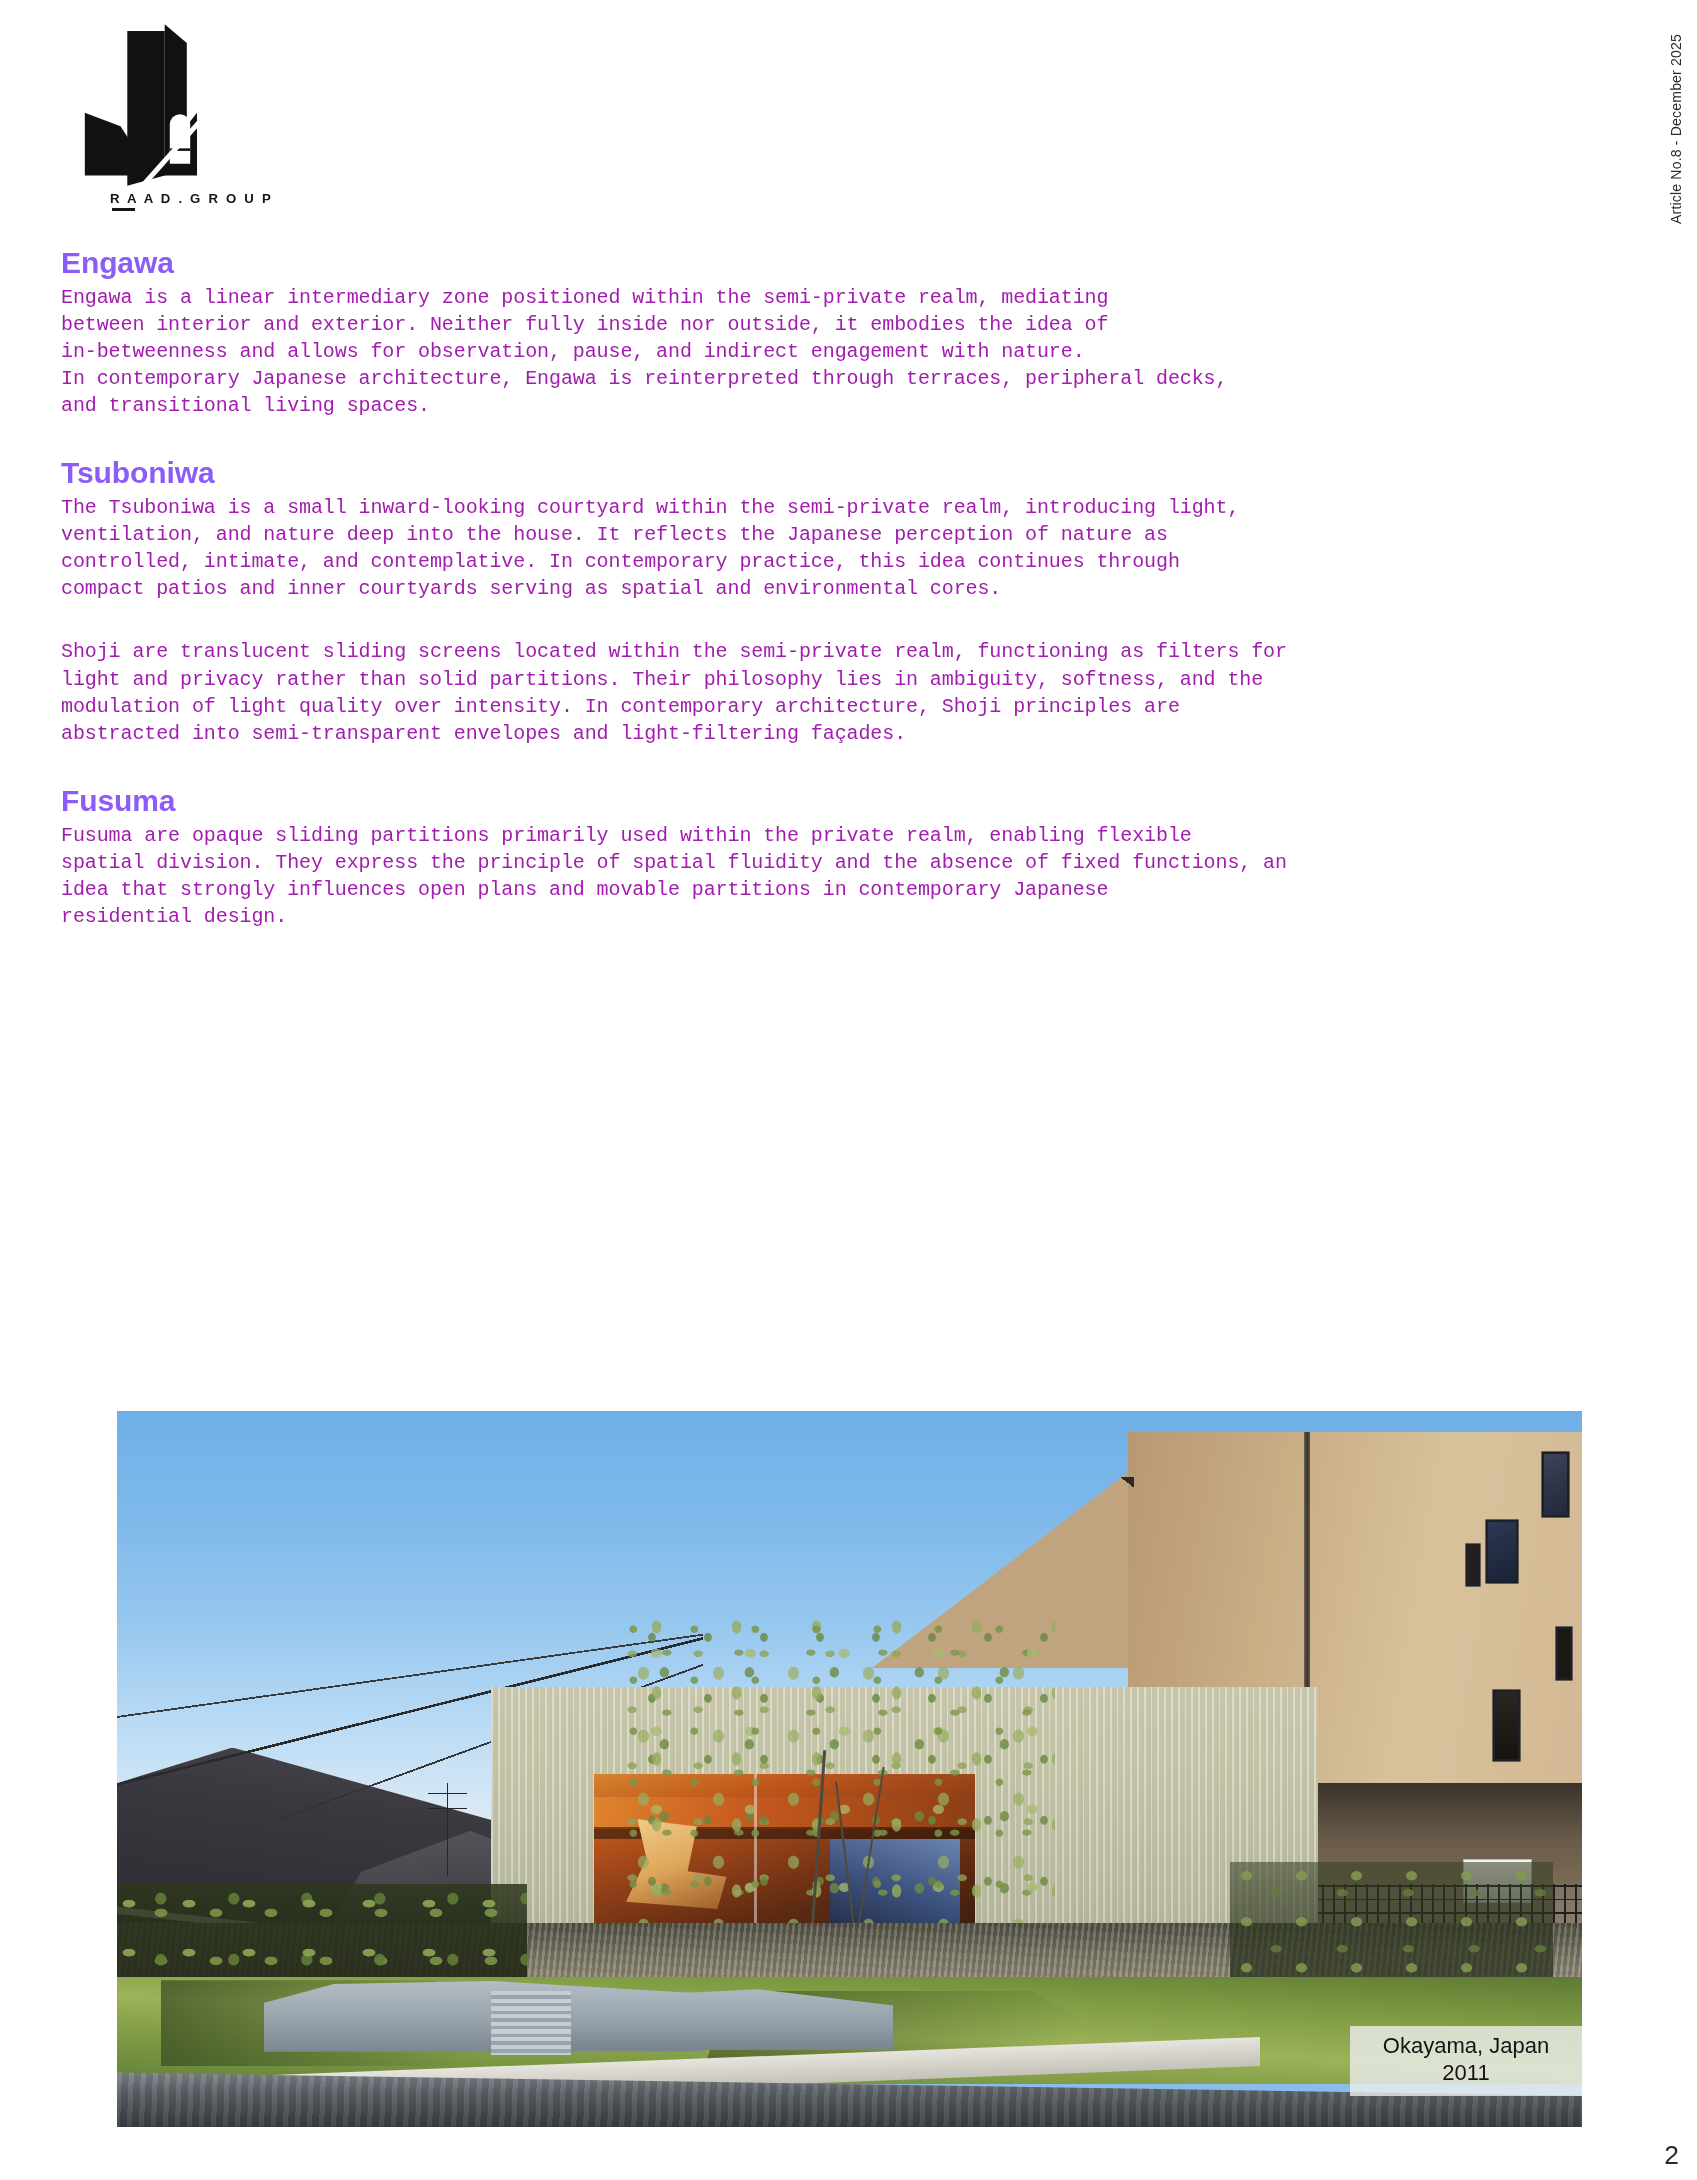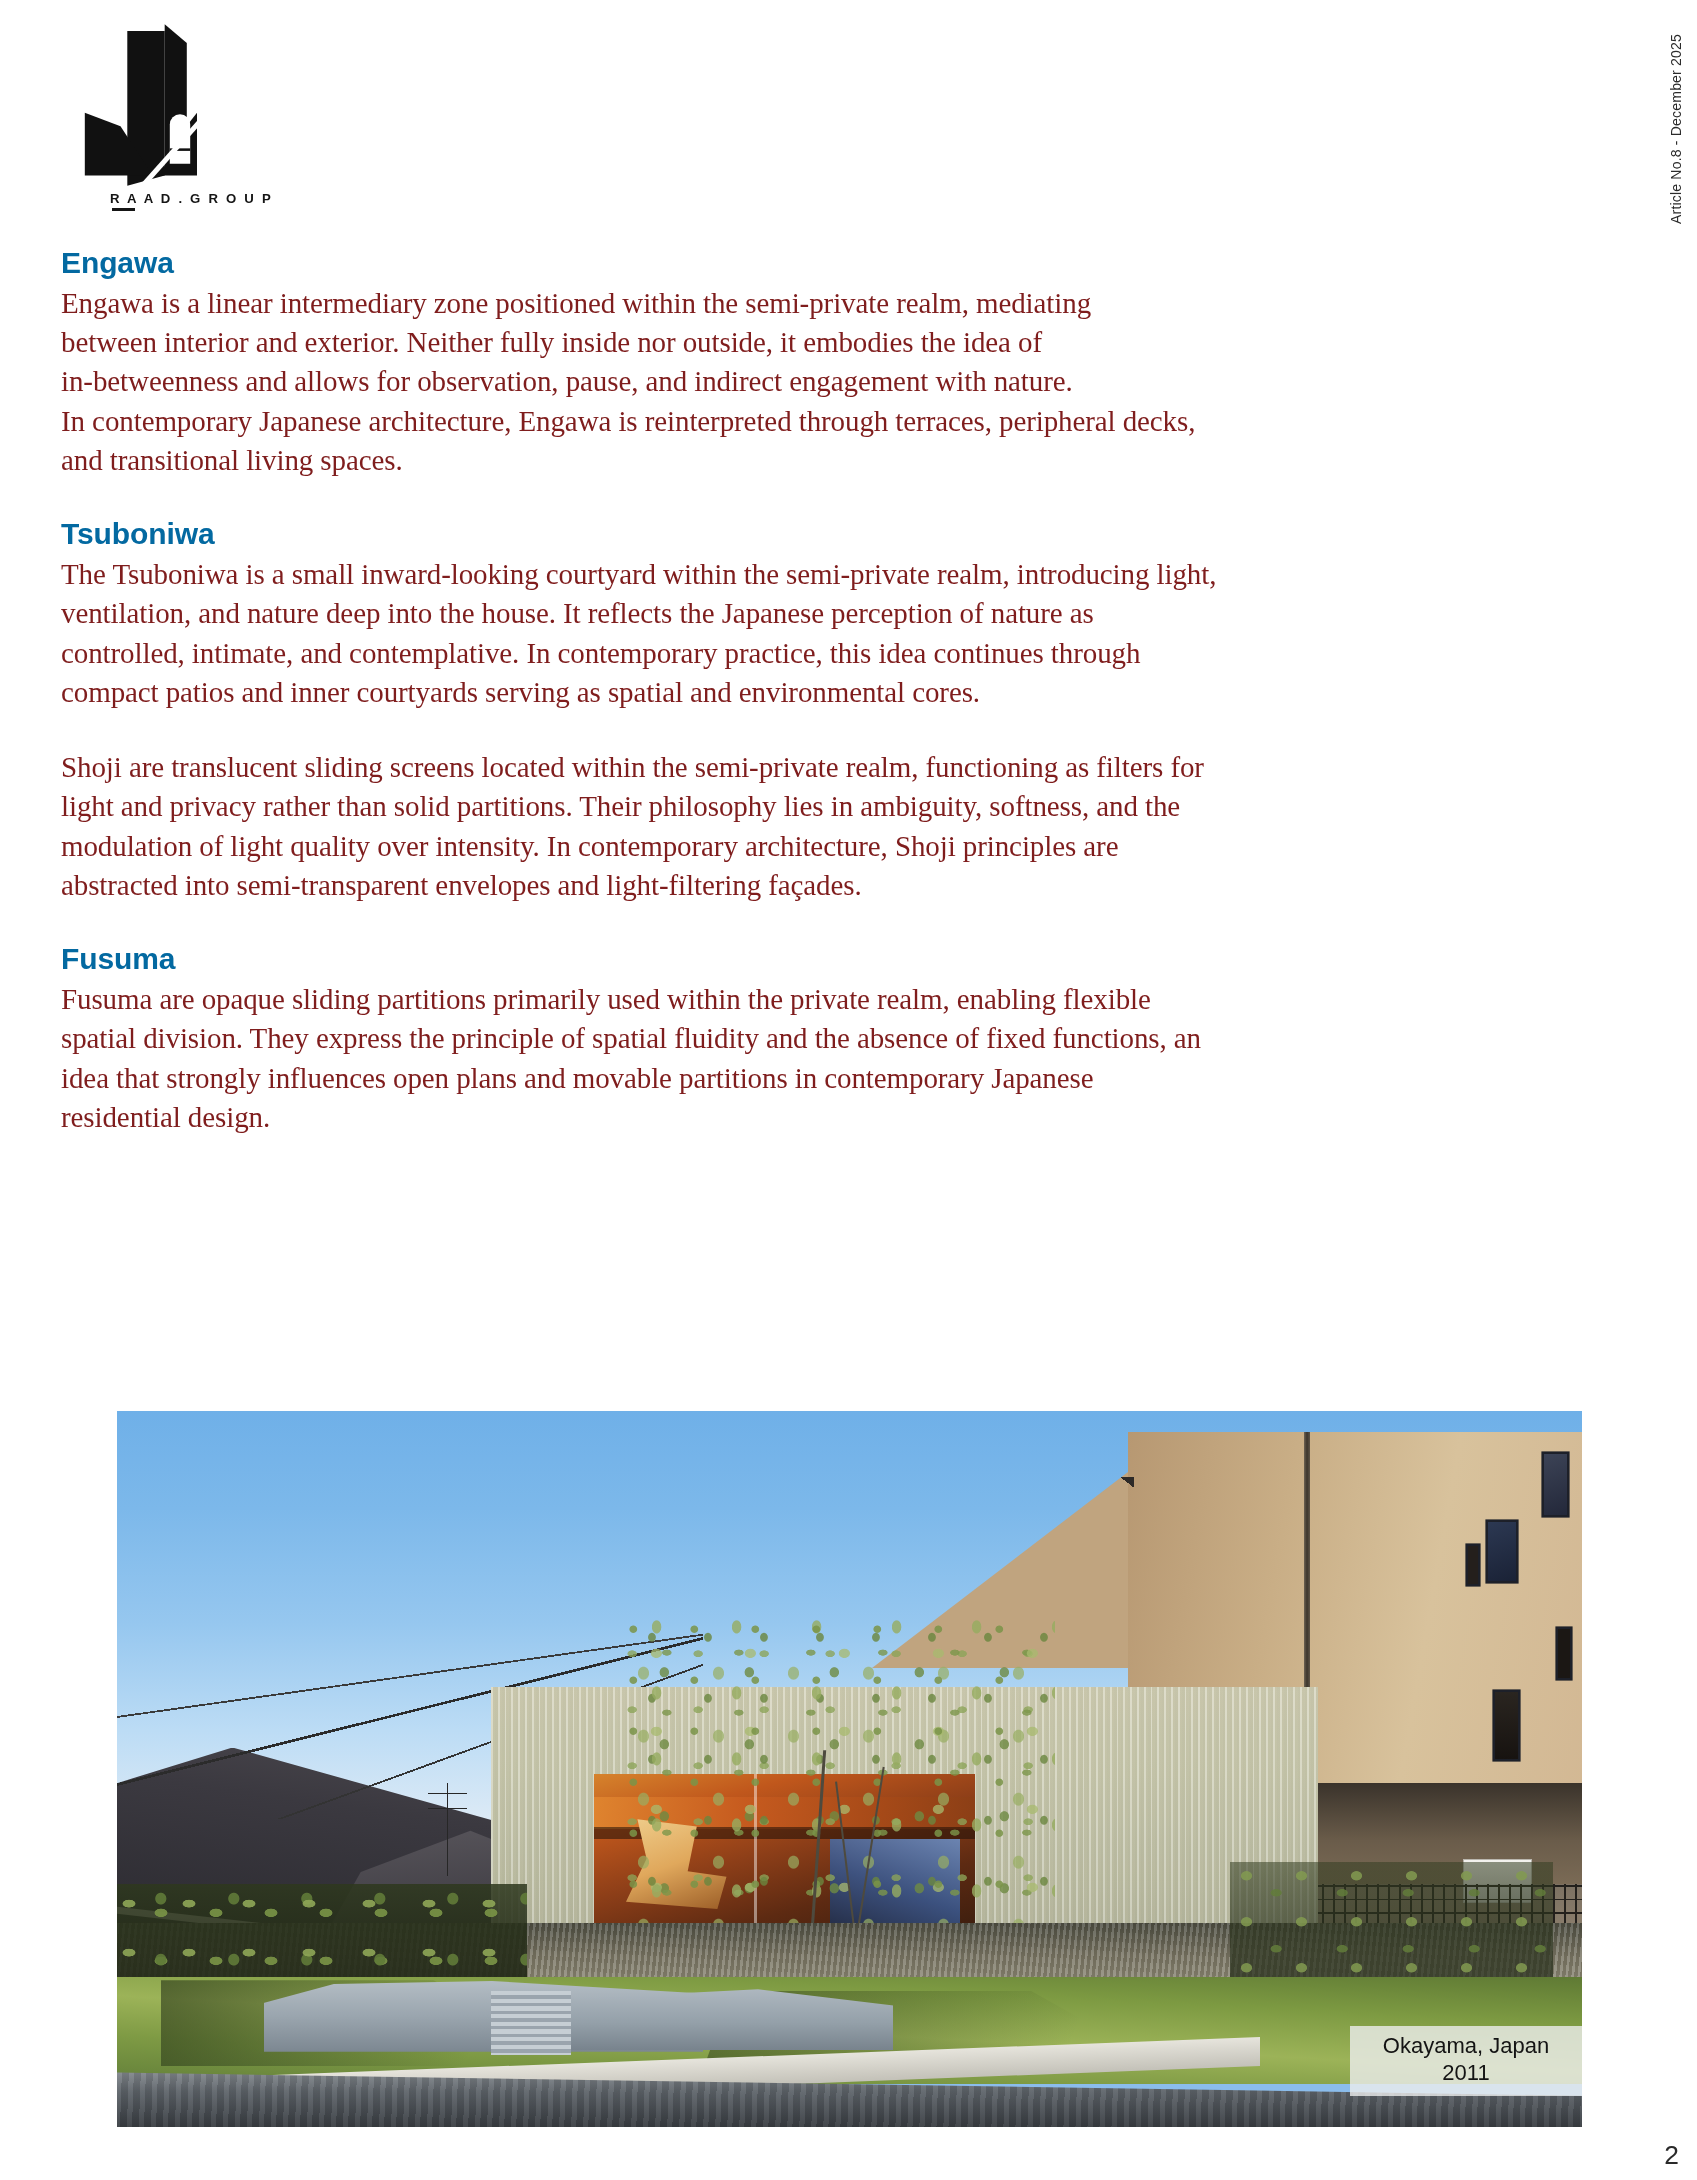--- a/index.html
+++ b/index.html
@@ -76,31 +76,31 @@
   }
   .section { margin-bottom: 36px; }
   .section:last-of-type { margin-bottom: 11px; }
 
   .section h2 {
     margin: 0 0 3.4px 0;
     font-size: 30px;
     font-weight: 700;
     line-height: 1.18;
     letter-spacing: -0.1px;
-    color: #0369a1;
+    color: #8b5cf6;
     font-family: "Liberation Sans", "DejaVu Sans", sans-serif;
   }
   .section p {
     margin: 0;
-    font-size: 29px;
+    font-size: 20px;
     line-height: 1.355;
     letter-spacing: -0.1px;
-    color: #7f1d1d;
+    color: #a21caf;
     font-weight: 400;
-    font-family: Liberation Serif, serif;
+    font-family: Liberation Mono, monospace;
     white-space: pre-line;
   }
 
   
   .figure {
     position: absolute;
     left: 117px;
     top: 1411px;
     width: 1465px;
     height: 716px;

